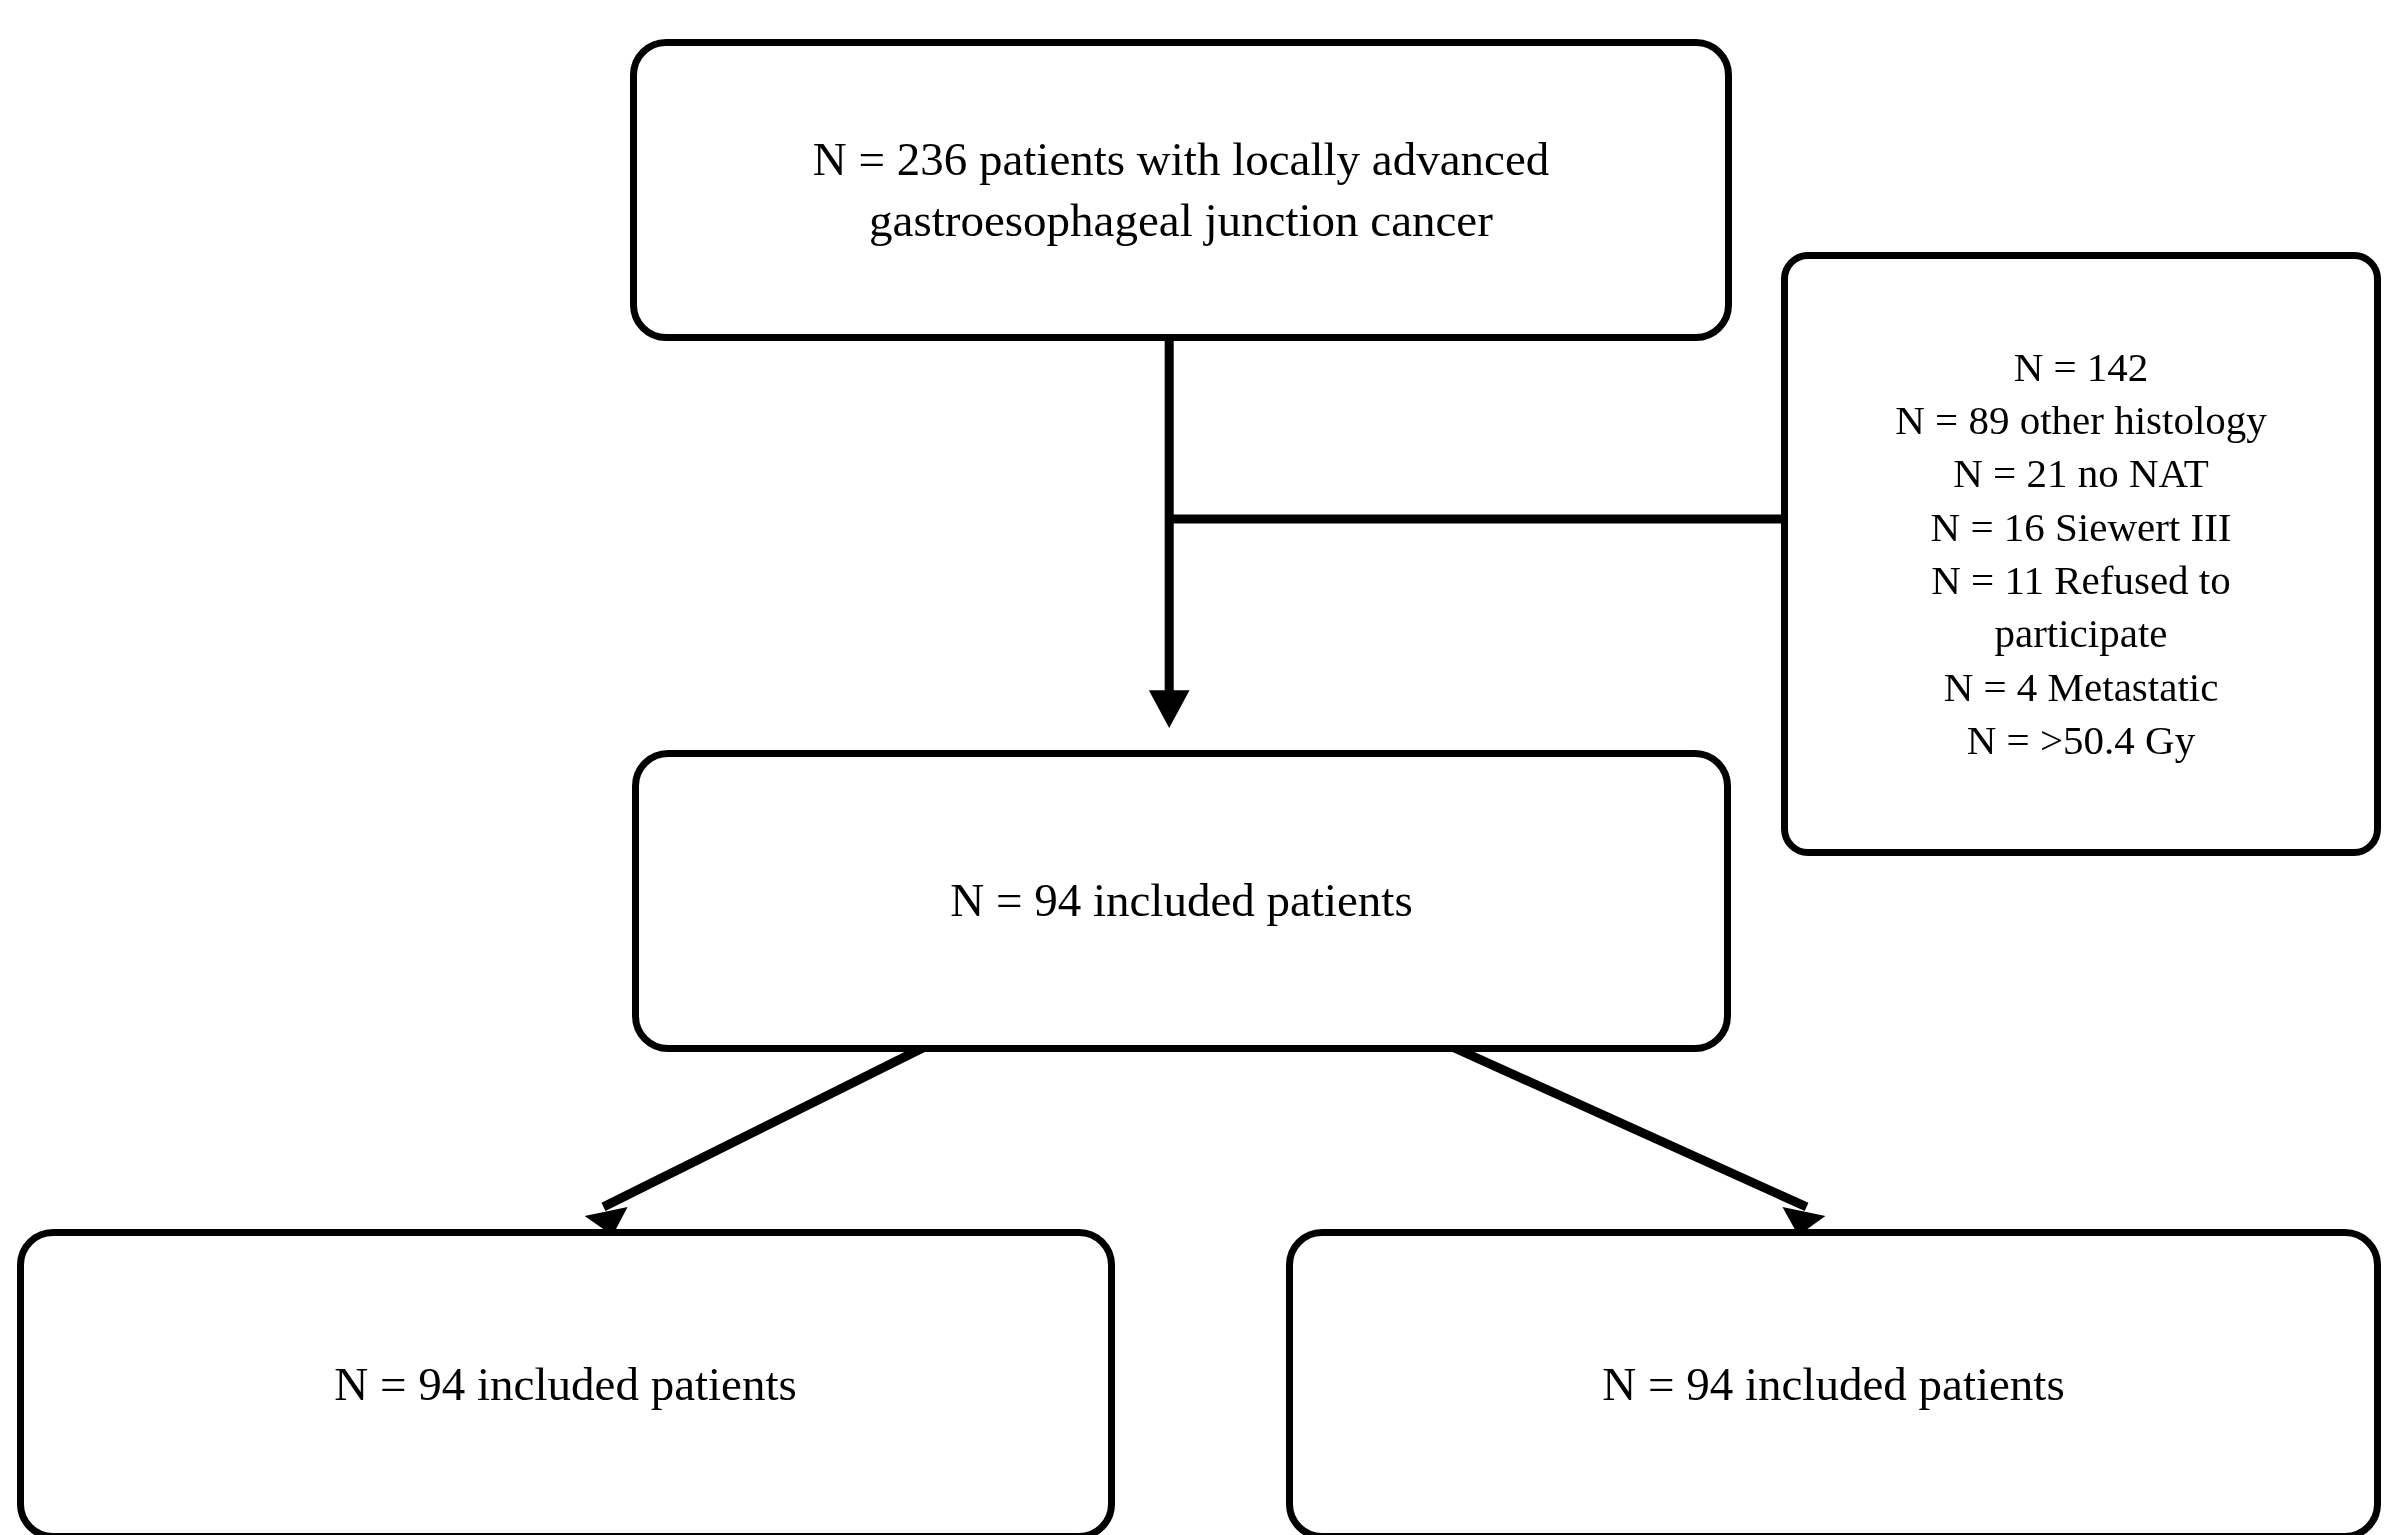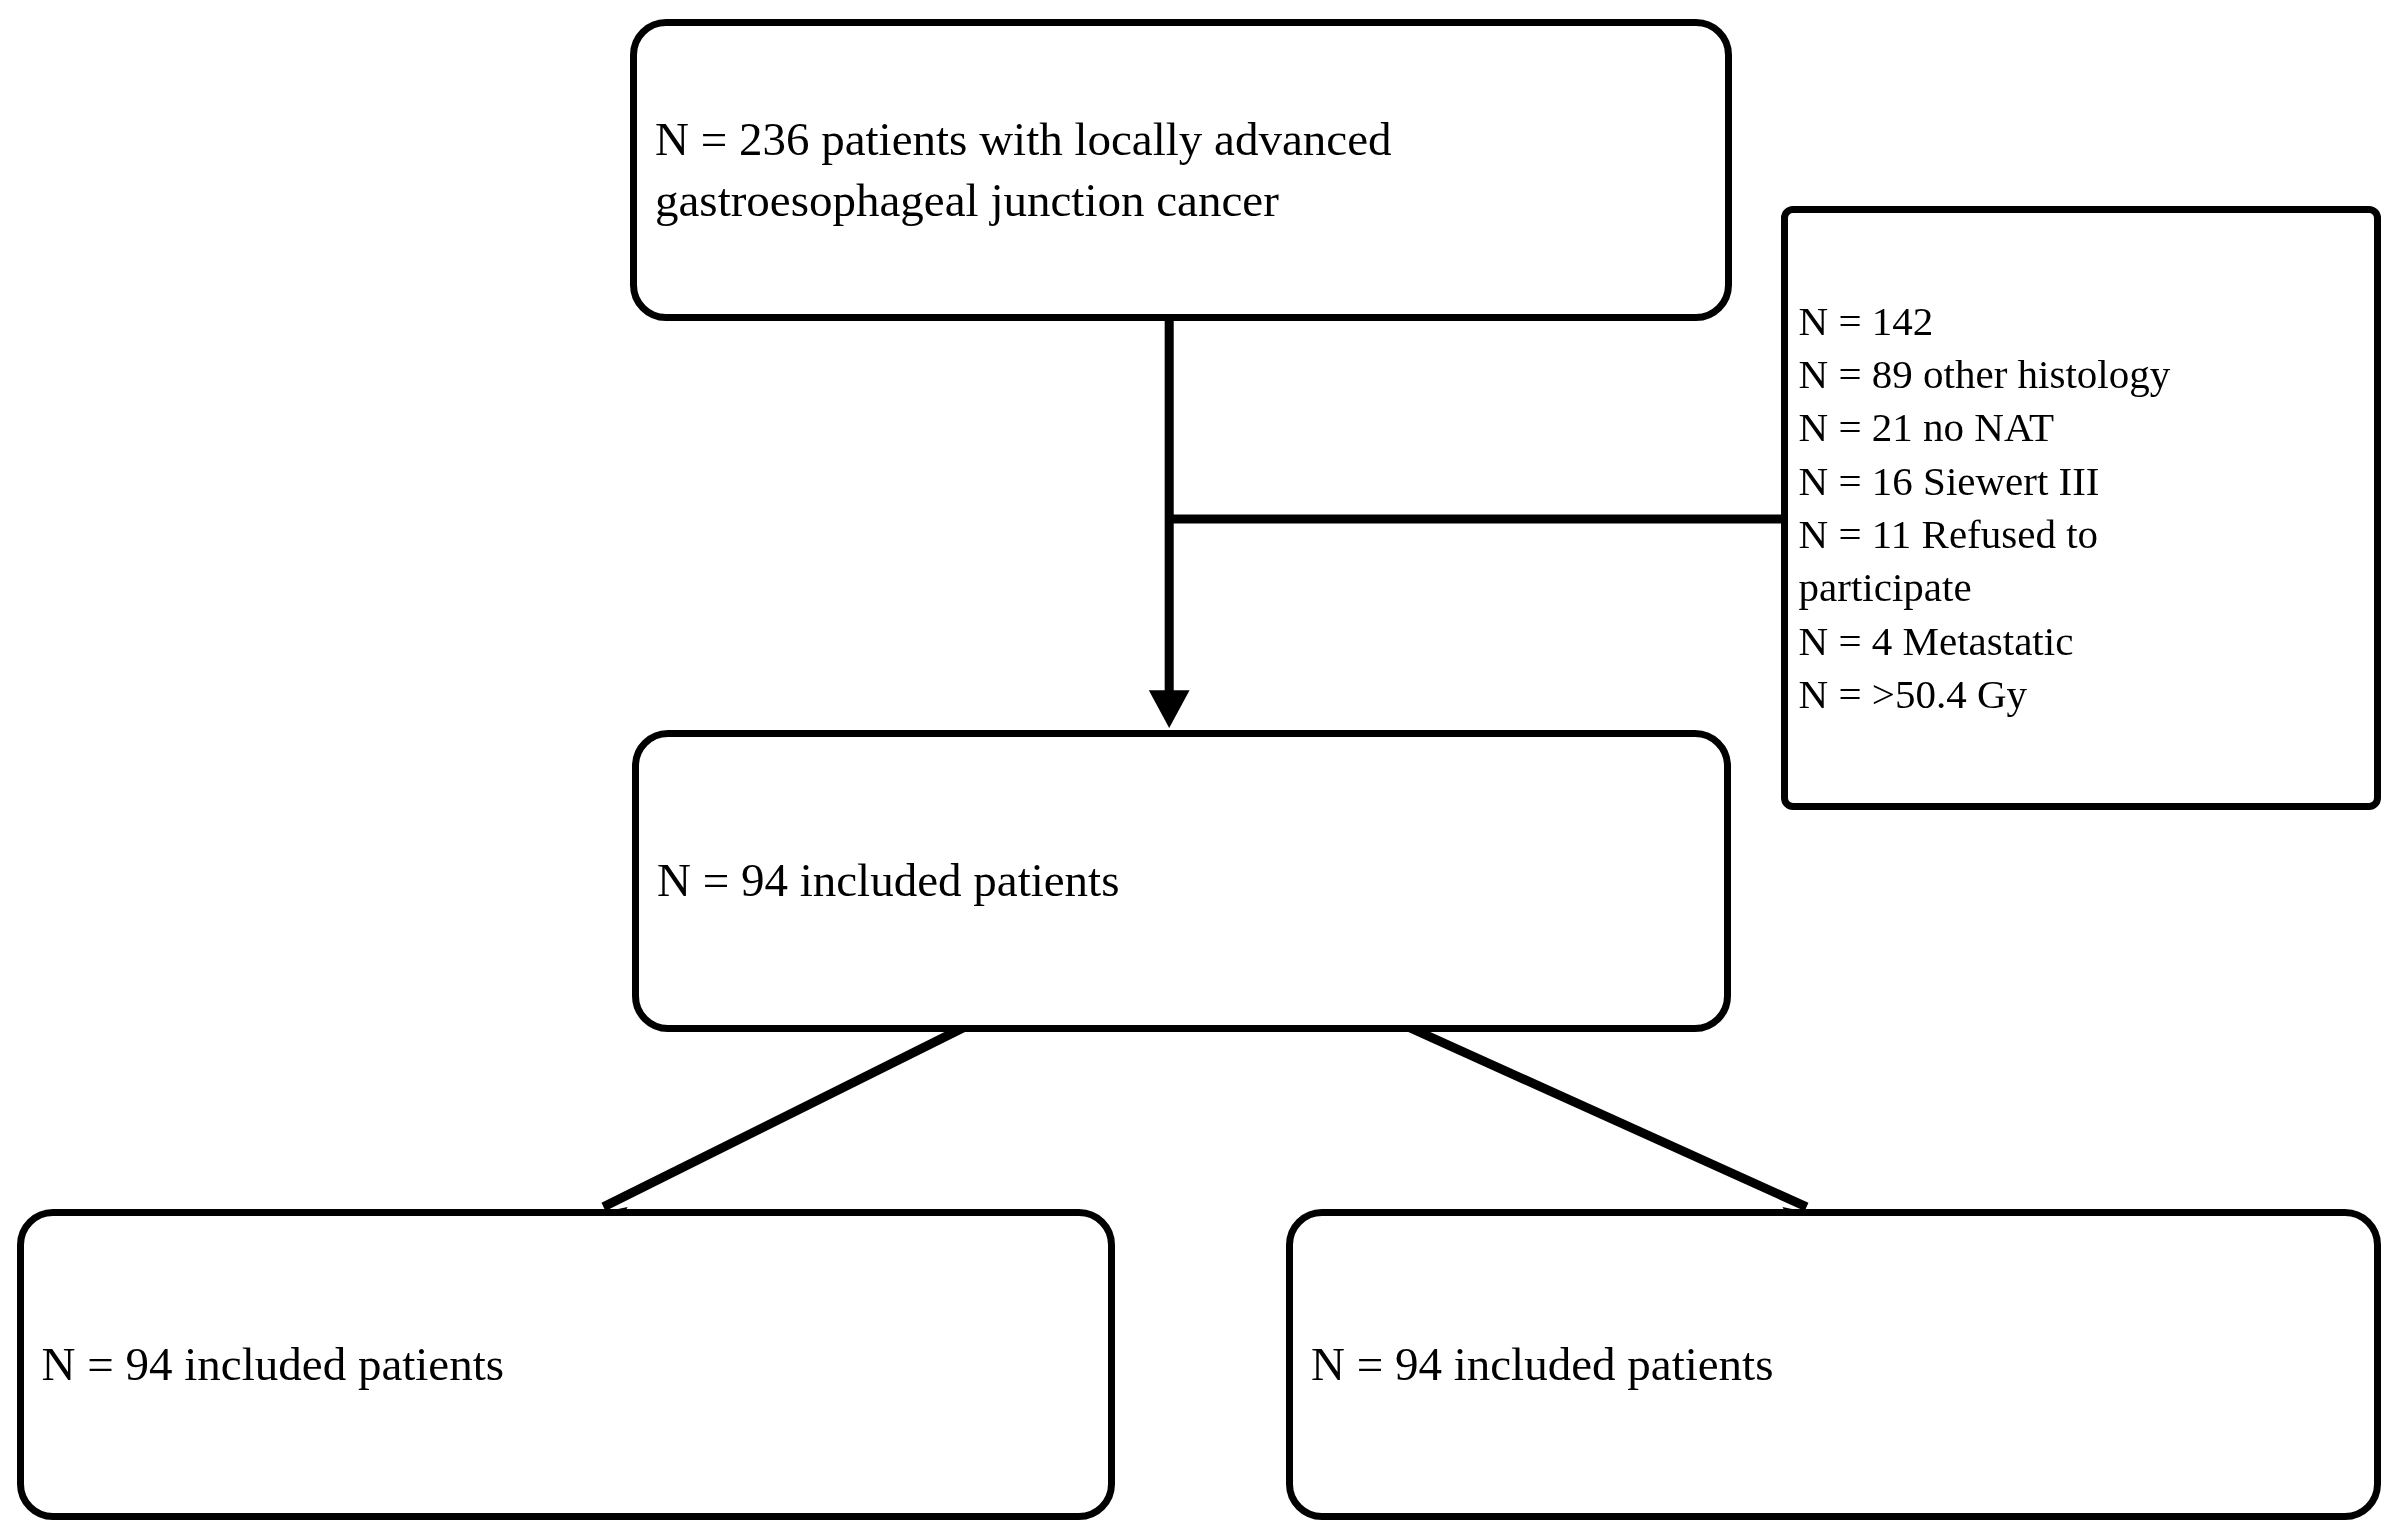--- a/index.html
+++ b/index.html
@@ -26,22 +26,23 @@
     pointer-events: none;
   }
   .node {
     position: absolute;
     box-sizing: border-box;
     background: #ffffff;
     border: 7.5px solid #000000;
     display: flex;
     align-items: center;
     justify-content: center;
-    text-align: left;
+    text-align: center;
     color: #000000;
+    margin-top: 20px;
   }
   .node-text {
     display: block;
     width: 100%;
     padding: 0 18px;
     box-sizing: border-box;
     white-space: pre-line;
   }
 
   
@@ -53,24 +54,24 @@
     border-radius: 36px;
   }
   #node-source .node-text {
     font-size: 47px;
     line-height: 1.30;
   }
 
   
   #node-exclusions {
     left: 1781px;
-    top: 206px;
+    top: 232px;
     width: 600px;
     height: 604px;
-    border-radius: 12px;
+    border-radius: 27px;
   }
   #node-exclusions .node-text {
     font-size: 41px;
     line-height: 1.30;
     padding: 0 10.6px;
   }
 
   
   #node-included {
     left: 632px;

